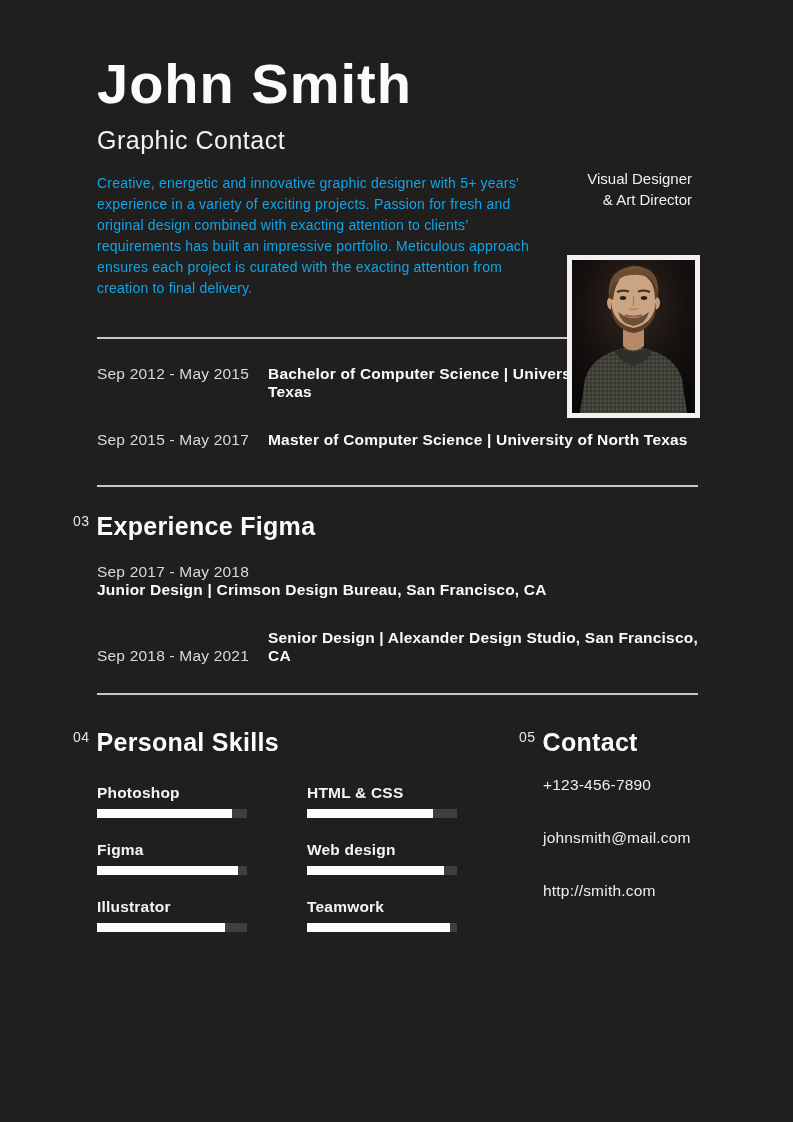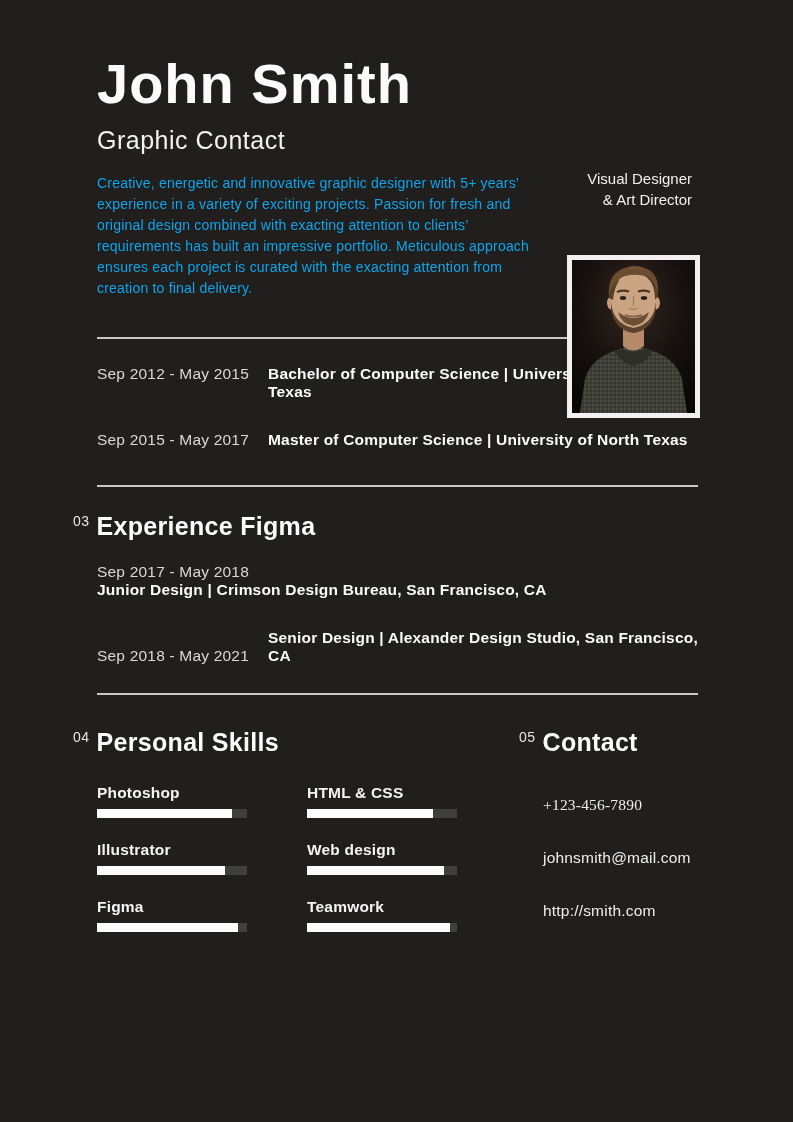--- a/index.html
+++ b/index.html
@@ -78,21 +78,21 @@
   .skills-cols { display: flex; margin-top: 28px; }
   .skill-col { width: 150px; flex: none; }
   .skill-col + .skill-col { margin-left: 60px; }
   .skill { margin-bottom: 23px; }
   .skill-label { font-size: 15.5px; font-weight: 600; color: #f5f3f3; letter-spacing: .2px; }
   .skill-bar { margin-top: 7px; width: 150px; height: 9px; background: #413e3e; }
   .skill-fill { height: 100%; background: #fcfcfc; }
 
   .contact-block { margin-left: 0; }
   .contact-item { margin-top: 35px; font-size: 15.5px; color: #efeded; letter-spacing: .2px; }
-  .contact-item.first { margin-top: 40px; font-family: Liberation Serif, serif; }
+  .contact-item.first { margin-top: 20px; }
 </style>
 </head>
 <body>
 
 <div class="page">
 
   <div class="content">
     <h1 class="name">John Smith</h1>
     <h2 class="subtitle">Graphic Contact</h2>
   </div>
@@ -183,29 +183,29 @@
         <h3 class="sec-head"><span class="sec-num">04</span><span class="sec-title">Personal Skills</span></h3>
         <div class="skills-cols">
           <div class="skill-col">
             <div class="skill">
               <div class="skill-label">Photoshop</div>
               <div class="skill-bar">
                   <div class="skill-fill" style="width: 90%;"></div>
                 </div>
             </div>
             <div class="skill">
+              <div class="skill-label">Figma</div>
+              <div class="skill-bar">
+                  <div class="skill-fill" style="width: 94%;"></div>
+                </div>
+            </div>
+            <div class="skill">
               <div class="skill-label">Illustrator</div>
               <div class="skill-bar">
                   <div class="skill-fill" style="width: 85%;"></div>
-                </div>
-            </div>
-            <div class="skill">
-              <div class="skill-label">Figma</div>
-              <div class="skill-bar">
-                  <div class="skill-fill" style="width: 94%;"></div>
                 </div>
             </div>
           </div>
           <div class="skill-col">
             <div class="skill">
               <div class="skill-label">HTML &amp; CSS</div>
               <div class="skill-bar">
                   <div class="skill-fill" style="width: 84%;"></div>
                 </div>
             </div>

